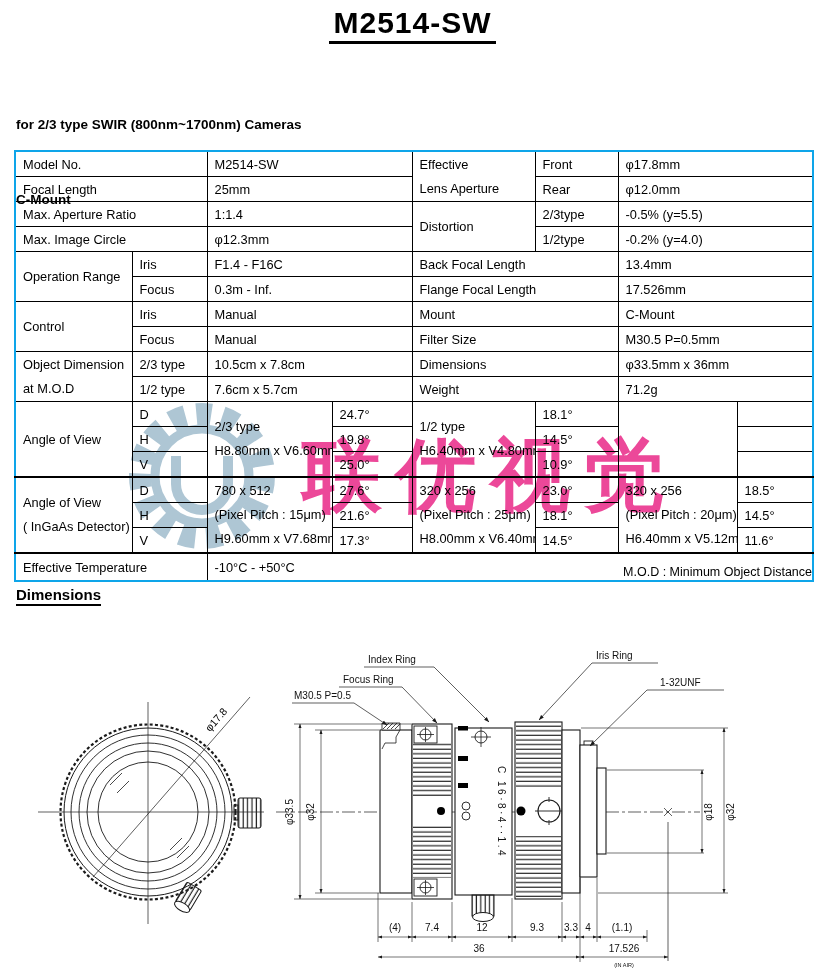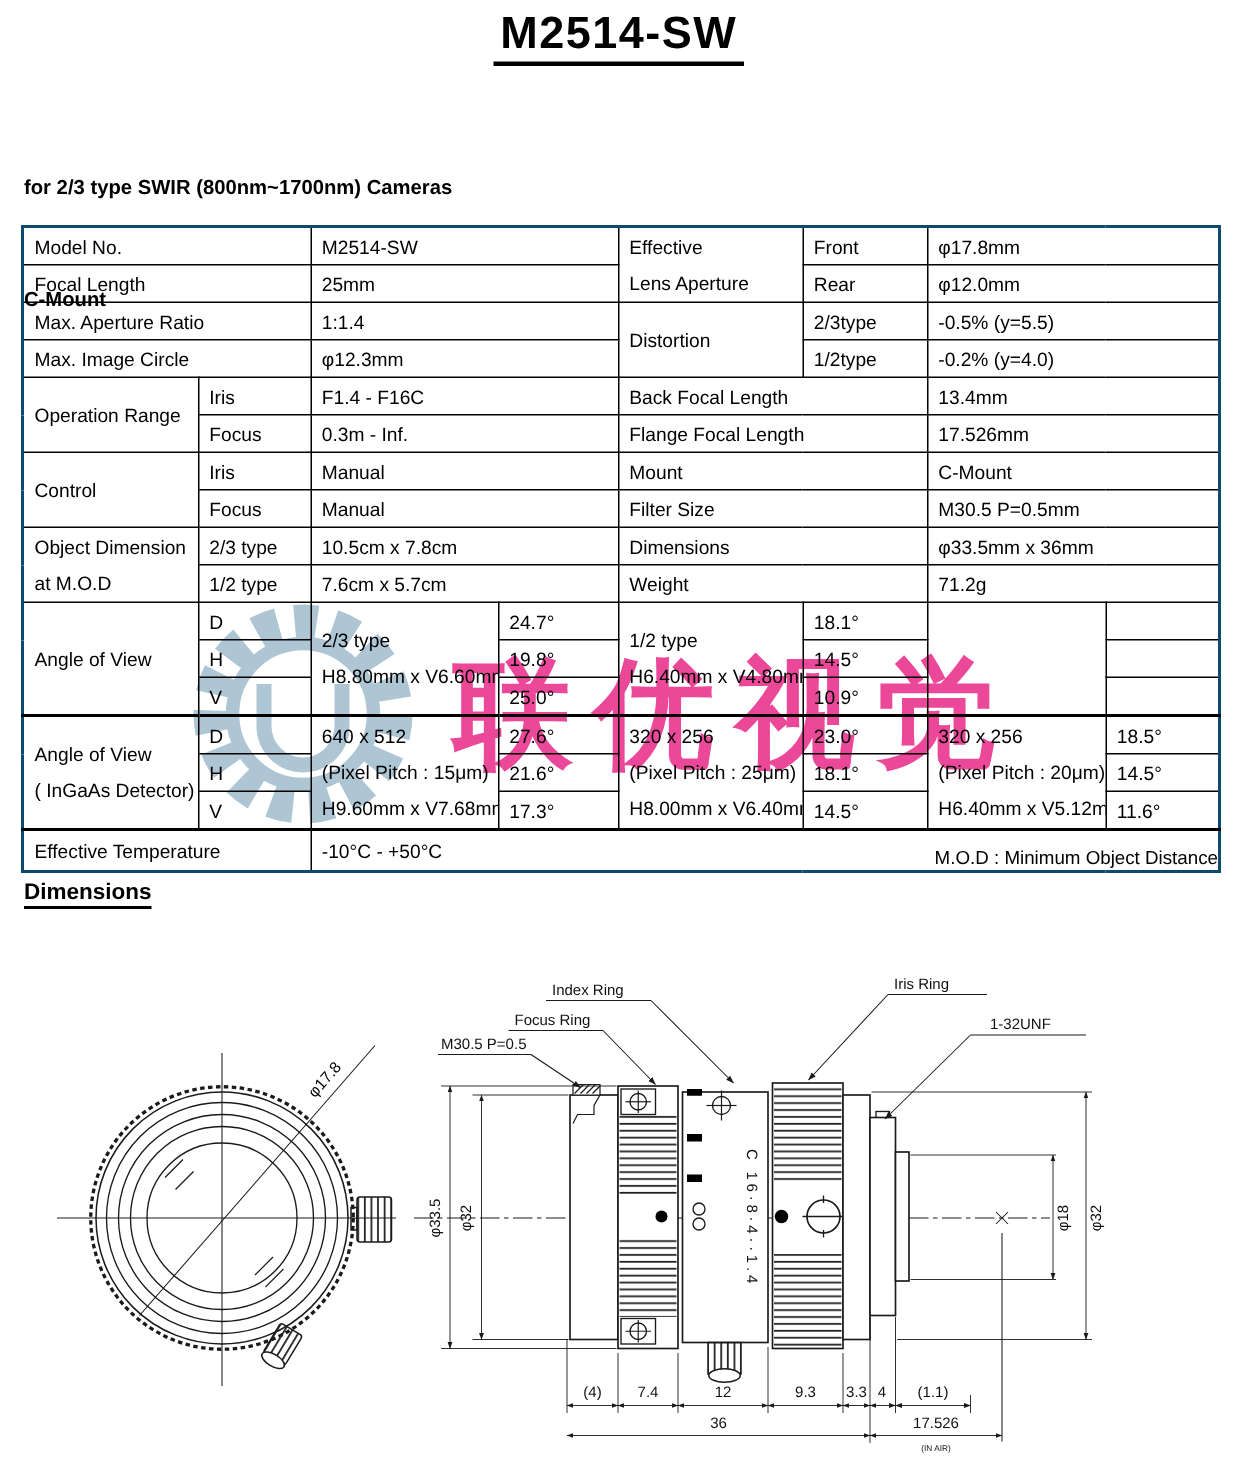--- a/index.html
+++ b/index.html
@@ -3,21 +3,21 @@
 <meta charset="utf-8">
 <style>
   html,body{margin:0;padding:0}
   body{width:825px;height:975px;background:#fff;position:relative;overflow:hidden;
        font-family:"Liberation Sans",sans-serif;color:#000}
   .title-wrap{position:absolute;top:6px;left:0;width:825px;text-align:center}
   .title{display:inline-block;font-size:30px;font-weight:bold;letter-spacing:1px;
          border-bottom:3px solid #000;padding:0 4px 1px 4px}
   .subtitle{position:absolute;left:16px;top:62px;font-size:13.5px;font-weight:bold;line-height:25px;white-space:pre}
   .spec-wrap{position:absolute;left:14px;top:150px;z-index:1}
-  table.spec{border-collapse:collapse;table-layout:fixed;width:798px;border:2px solid #0c4a6e}
+  table.spec{border-collapse:collapse;table-layout:fixed;width:798px;border:2px solid #0ea5e9}
   table.spec td{border:1px solid #000;font-size:12.8px;padding:0 2px 0 7px;height:24px;
                 vertical-align:middle;white-space:nowrap;overflow:hidden}
   table.spec tr.thick td{border-top-width:2px}
   table.spec tr:last-child td{height:26px}
   .ln{height:24px;line-height:24px}
   .note{position:absolute;right:13px;top:565px;font-size:12.5px;z-index:1}
   .dim-head{position:absolute;left:16px;top:586px;font-size:15px;font-weight:bold;
             border-bottom:2px solid #000;padding-bottom:1px;z-index:1}
   .watermark{position:absolute;left:116px;top:386px;width:680px;height:180px;z-index:0;
              display:flex;align-items:center;color:#ec4899;pointer-events:none}
@@ -163,21 +163,21 @@
           <td>10.9°</td>
           <td></td>
         </tr>
         <tr class="thick">
           <td rowspan="3">
             <div class="ln">Angle of View</div>
             <div class="ln">( InGaAs Detector)</div>
           </td>
           <td>D</td>
           <td rowspan="3">
-            <div class="ln">640 x 512</div>
+            <div class="ln">780 x 512</div>
             <div class="ln">(Pixel Pitch : 15μm)</div>
             <div class="ln">H9.60mm x V7.68mm</div>
           </td>
           <td>27.6°</td>
           <td rowspan="3">
             <div class="ln">320 x 256</div>
             <div class="ln">(Pixel Pitch : 25μm)</div>
             <div class="ln">H8.00mm x V6.40mm</div>
           </td>
           <td>23.0°</td>

